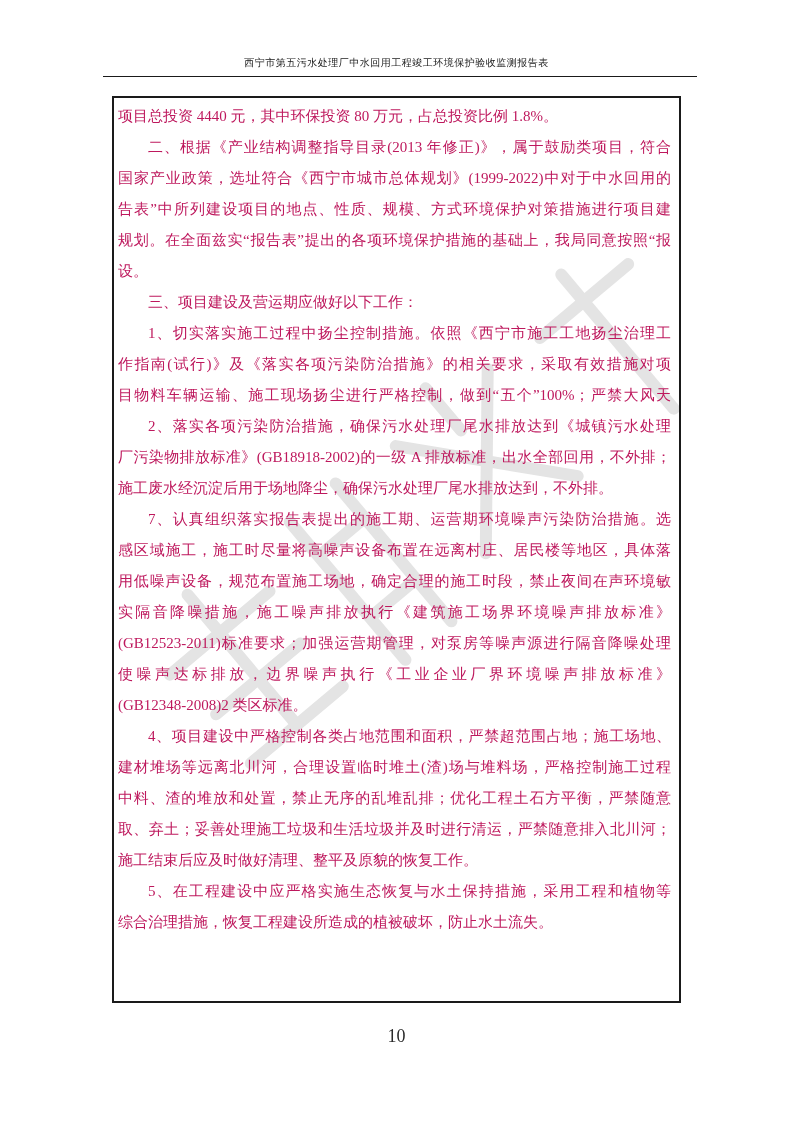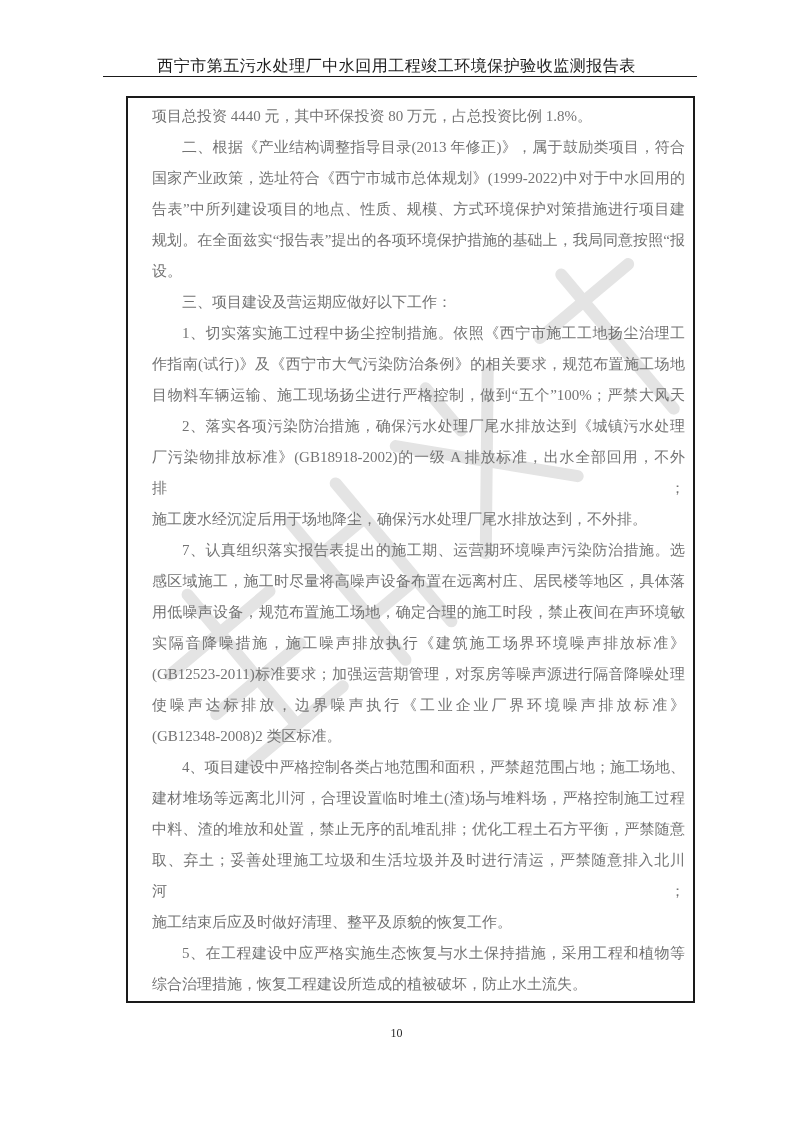--- a/index.html
+++ b/index.html
@@ -15,44 +15,44 @@
     overflow: hidden;
     font-family: "Liberation Serif", "DejaVu Serif", serif;
     color: #1a1a1a;
   }
   .header-title {
     position: absolute;
     top: 56px;
     left: 0;
     width: 793px;
     text-align: center;
-    font-size: 16px;
+    font-size: 10px;
     letter-spacing: 0.5px;
     color: #1a1a1a;
   }
   .header-rule {
     position: absolute;
     top: 76px;
     left: 103px;
     width: 594px;
     height: 0;
     border-top: 1.5px solid #1a1a1a;
   }
   .report-cell {
     position: absolute;
     top: 96px;
-    left: 126px;
+    left: 112px;
     width: 569px;
     height: 907px;
     border: 2px solid #1a1a1a;
     box-sizing: border-box;
-    padding: 3px 8px 0 24px;
+    padding: 3px 8px 0 4px;
     font-size: 15px;
     line-height: 31px;
-    color: #737373;
+    color: #be185d;
     z-index: 2;
     background: transparent;
   }
   .para { margin: 0; padding: 0; }
   .line {
     white-space: nowrap;      
     overflow: hidden;
   }
   .line.jl {
     white-space: normal;
@@ -65,21 +65,21 @@
     top: 0; left: 0;
     z-index: 1;
     pointer-events: none;
   }
   .page-number {
     position: absolute;
     top: 1026px;
     left: 0;
     width: 793px;
     text-align: center;
-    font-size: 12px;
+    font-size: 18px;
     color: #2a2a2a;
   }
 </style>
 </head>
 <body>
 
 <div class="page">
 
   <div class="header-title">西宁市第五污水处理厂中水回用工程竣工环境保护验收监测报告表</div>
 
@@ -103,21 +103,21 @@
         <div class="line jl">国家产业政策，选址符合《西宁市城市总体规划》(1999-2022)中对于中水回用的</div>
         <div class="line jl">告表”中所列建设项目的地点、性质、规模、方式环境保护对策措施进行项目建</div>
         <div class="line jl">规划。在全面兹实“报告表”提出的各项环境保护措施的基础上，我局同意按照“报</div>
         <div class="line">设。</div>
       </div>
       <div class="para">
         <div class="line ind">三、项目建设及营运期应做好以下工作：</div>
       </div>
       <div class="para">
         <div class="line jl ind">1、切实落实施工过程中扬尘控制措施。依照《西宁市施工工地扬尘治理工</div>
-        <div class="line jl">作指南(试行)》及《西宁市大气污染防治条例》的相关要求，规范布置施工场地</div>
+        <div class="line jl">作指南(试行)》及《落实各项污染防治措施》的相关要求，采取有效措施对项</div>
         <div class="line jl">目物料车辆运输、施工现场扬尘进行严格控制，做到“五个”100%；严禁大风天</div>
       </div>
       <div class="para">
         <div class="line jl ind">2、落实各项污染防治措施，确保污水处理厂尾水排放达到《城镇污水处理</div>
         <div class="line jl">厂污染物排放标准》(GB18918-2002)的一级 A 排放标准，出水全部回用，不外排；</div>
         <div class="line">施工废水经沉淀后用于场地降尘，确保污水处理厂尾水排放达到，不外排。</div>
       </div>
       <div class="para">
         <div class="line jl ind">7、认真组织落实报告表提出的施工期、运营期环境噪声污染防治措施。选</div>
         <div class="line jl">感区域施工，施工时尽量将高噪声设备布置在远离村庄、居民楼等地区，具体落</div>

